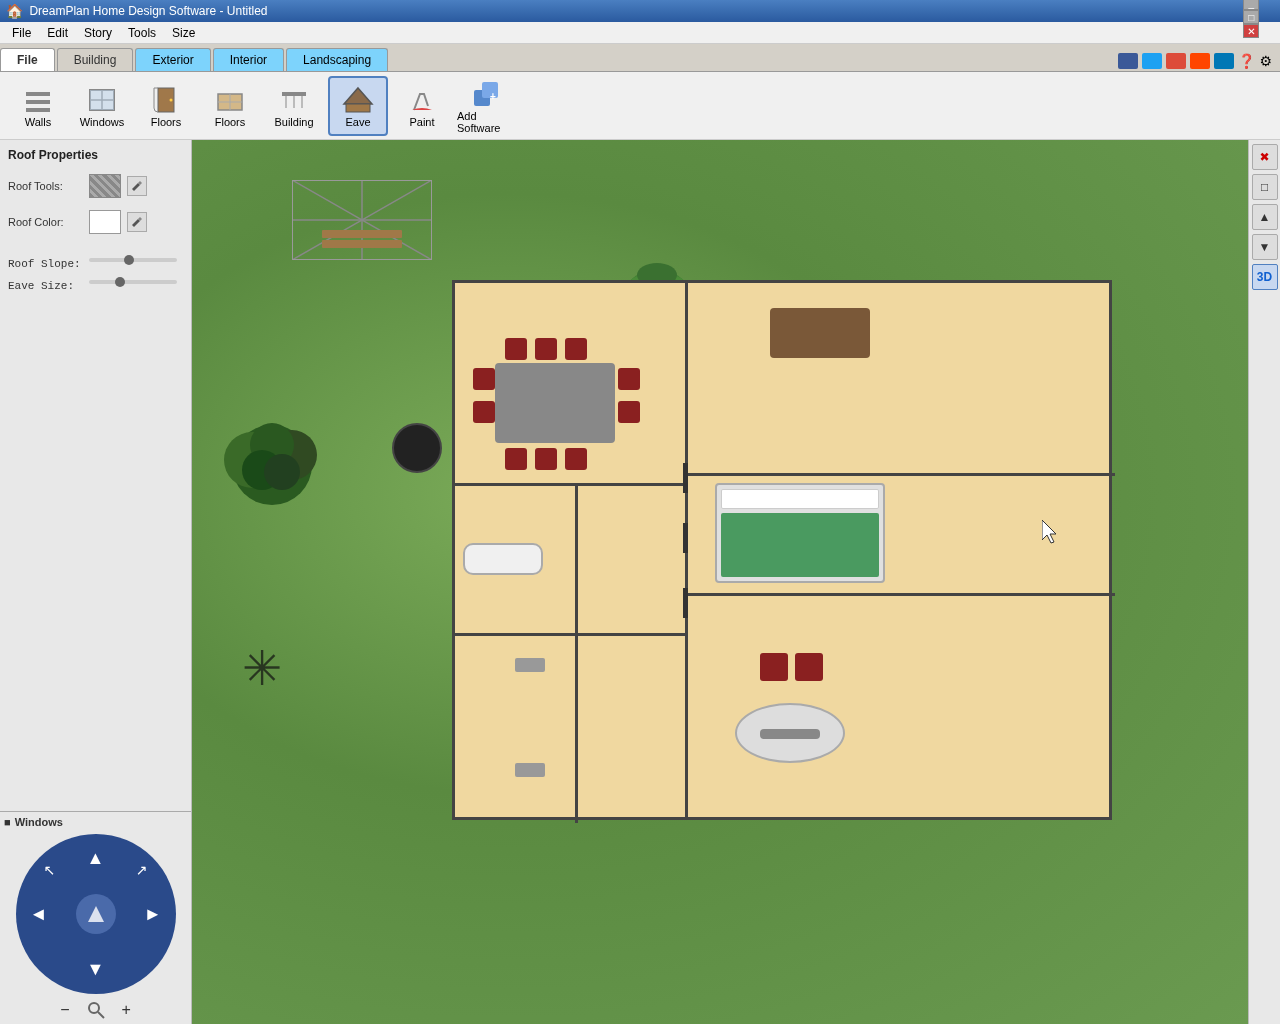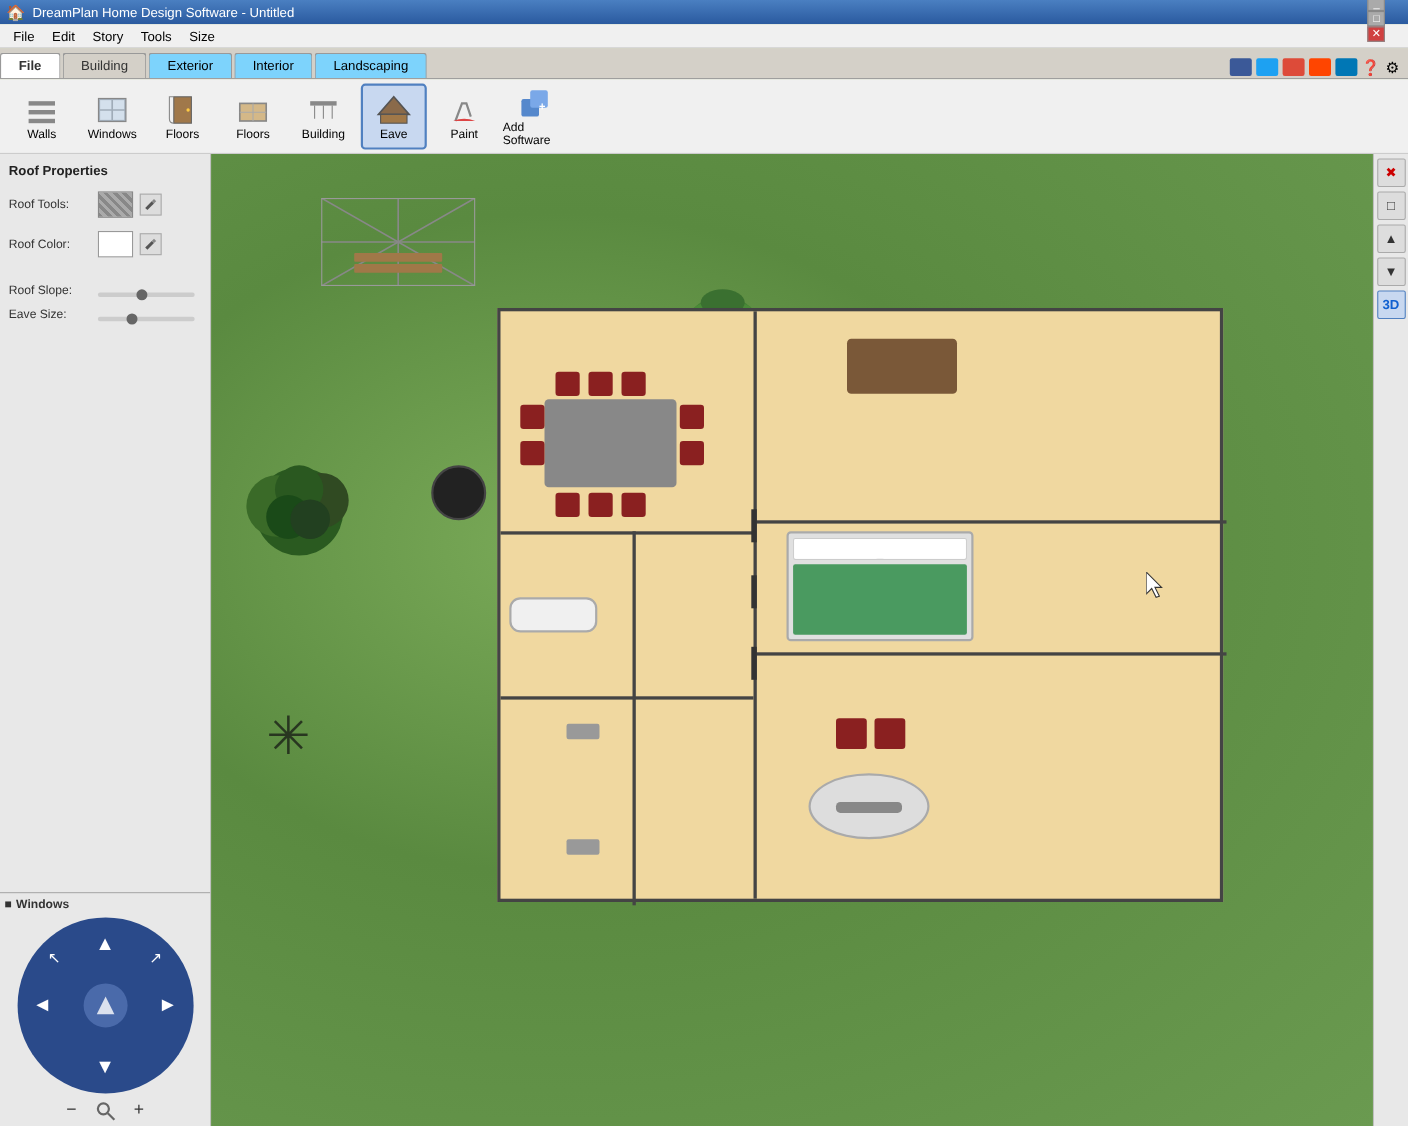--- a/index.html
+++ b/index.html
@@ -155,22 +155,23 @@
     .prop-edit-btn {
       width: 20px; height: 20px;
       background: #ddd;
       border: 1px solid #aaa;
       display: flex; align-items: center; justify-content: center;
       cursor: pointer;
       font-size: 12px;
     }
     .slider-row {
       display: flex;
-      align-items: flex-end;
+      align-items: flex-start;
       margin-bottom: 10px;
+      font-family: Liberation Mono, monospace;
     }
     .slider-label {
       width: 75px;
       font-size: 11px;
       color: #333;
     }
     .slider-track {
       flex: 1;
       height: 4px;
       background: #ccc;

